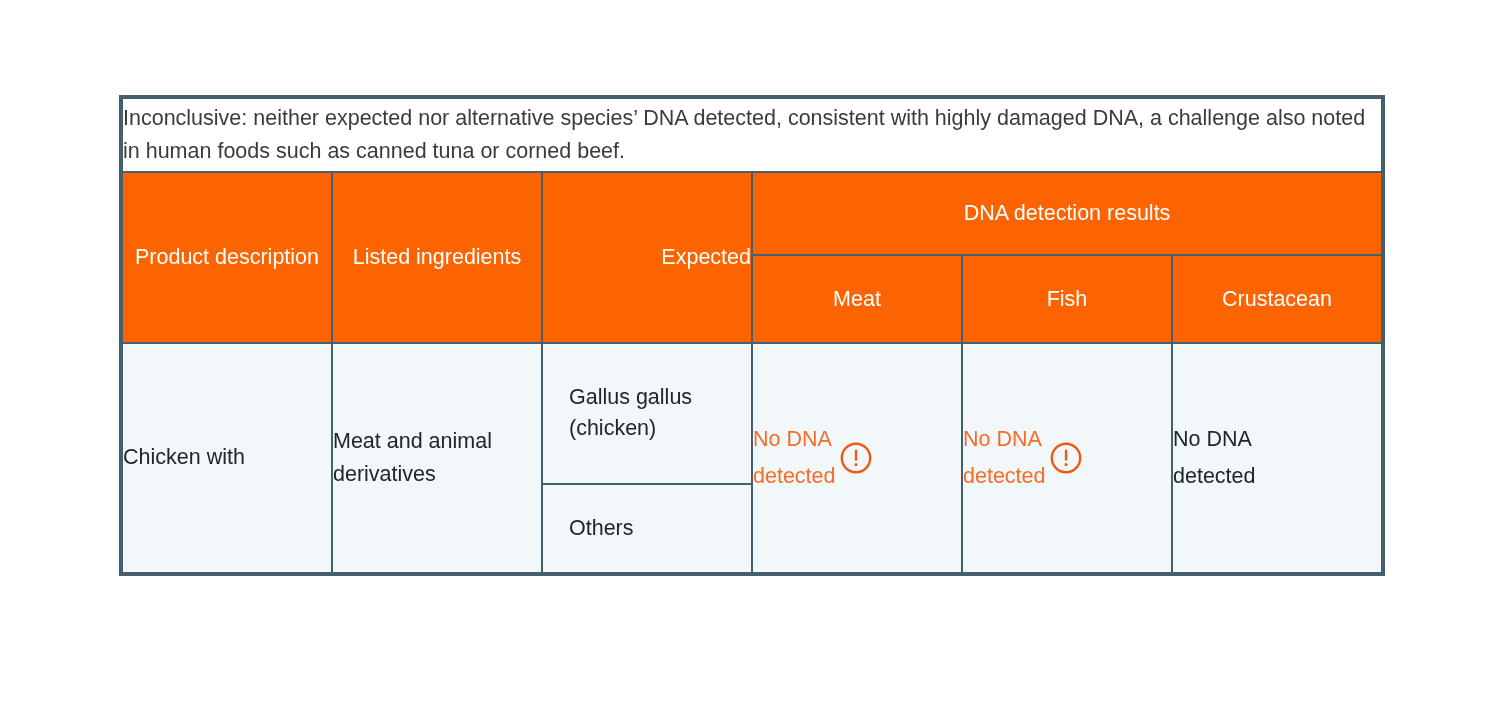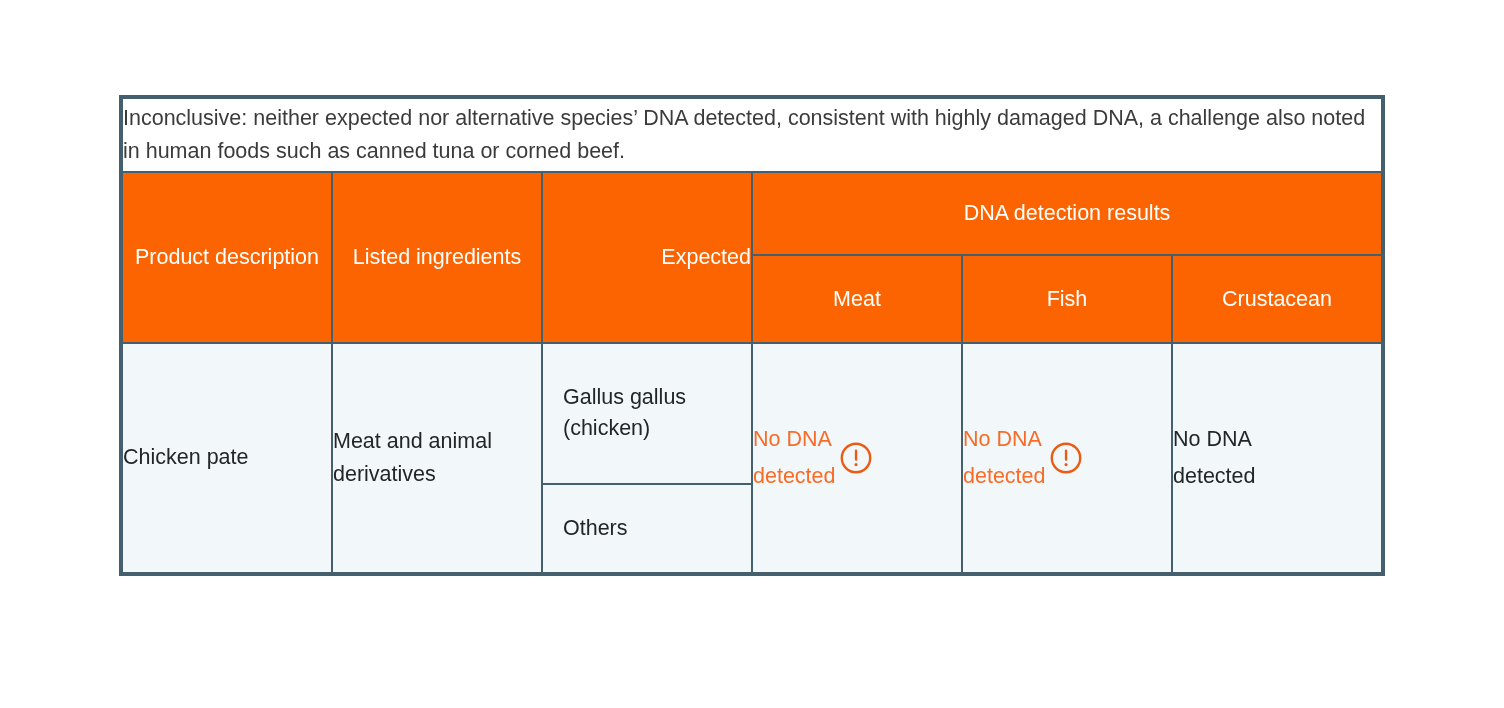--- a/index.html
+++ b/index.html
@@ -99,21 +99,21 @@
     vertical-align: top;
   }
   .expected-inner {
     width: 100%;
     height: 100%;
     border-collapse: collapse;
     table-layout: fixed;
   }
   .expected-inner td {
     border: none;
-    padding: 0 20px;
+    padding: 0 26px;
     font-size: 21.5px;
     line-height: 31px;
     color: #222629;
     vertical-align: middle;
     background: #f2f7fa;
   }
   .expected-inner td.top-sub {
     height: 129px;
     border-bottom: 2px solid #44606e;
   }
@@ -168,21 +168,21 @@
         <th class="hdr hdr-group" colspan="3" style="height:81px;margin-top:36px;">DNA detection results</th>
       </tr>
 
       <tr>
         <th class="hdr hdr-sub" style="width:208px;height:86px;">Meat</th>
         <th class="hdr hdr-sub" style="width:208px;margin-left:26px;">Fish</th>
         <th class="hdr hdr-sub" style="width:207px;">Crustacean</th>
       </tr>
 
       <tr>
-        <td class="body-cell">Chicken pate</td>
+        <td class="body-cell">Chicken with</td>
 
         <td class="body-cell">Meat and animal derivatives</td>
 
         <td class="expected-split">
           <table class="expected-inner">
             <tbody>
                   <tr>
               <td class="top-sub">Gallus gallus (chicken)</td>
             </tr>
             <tr>

